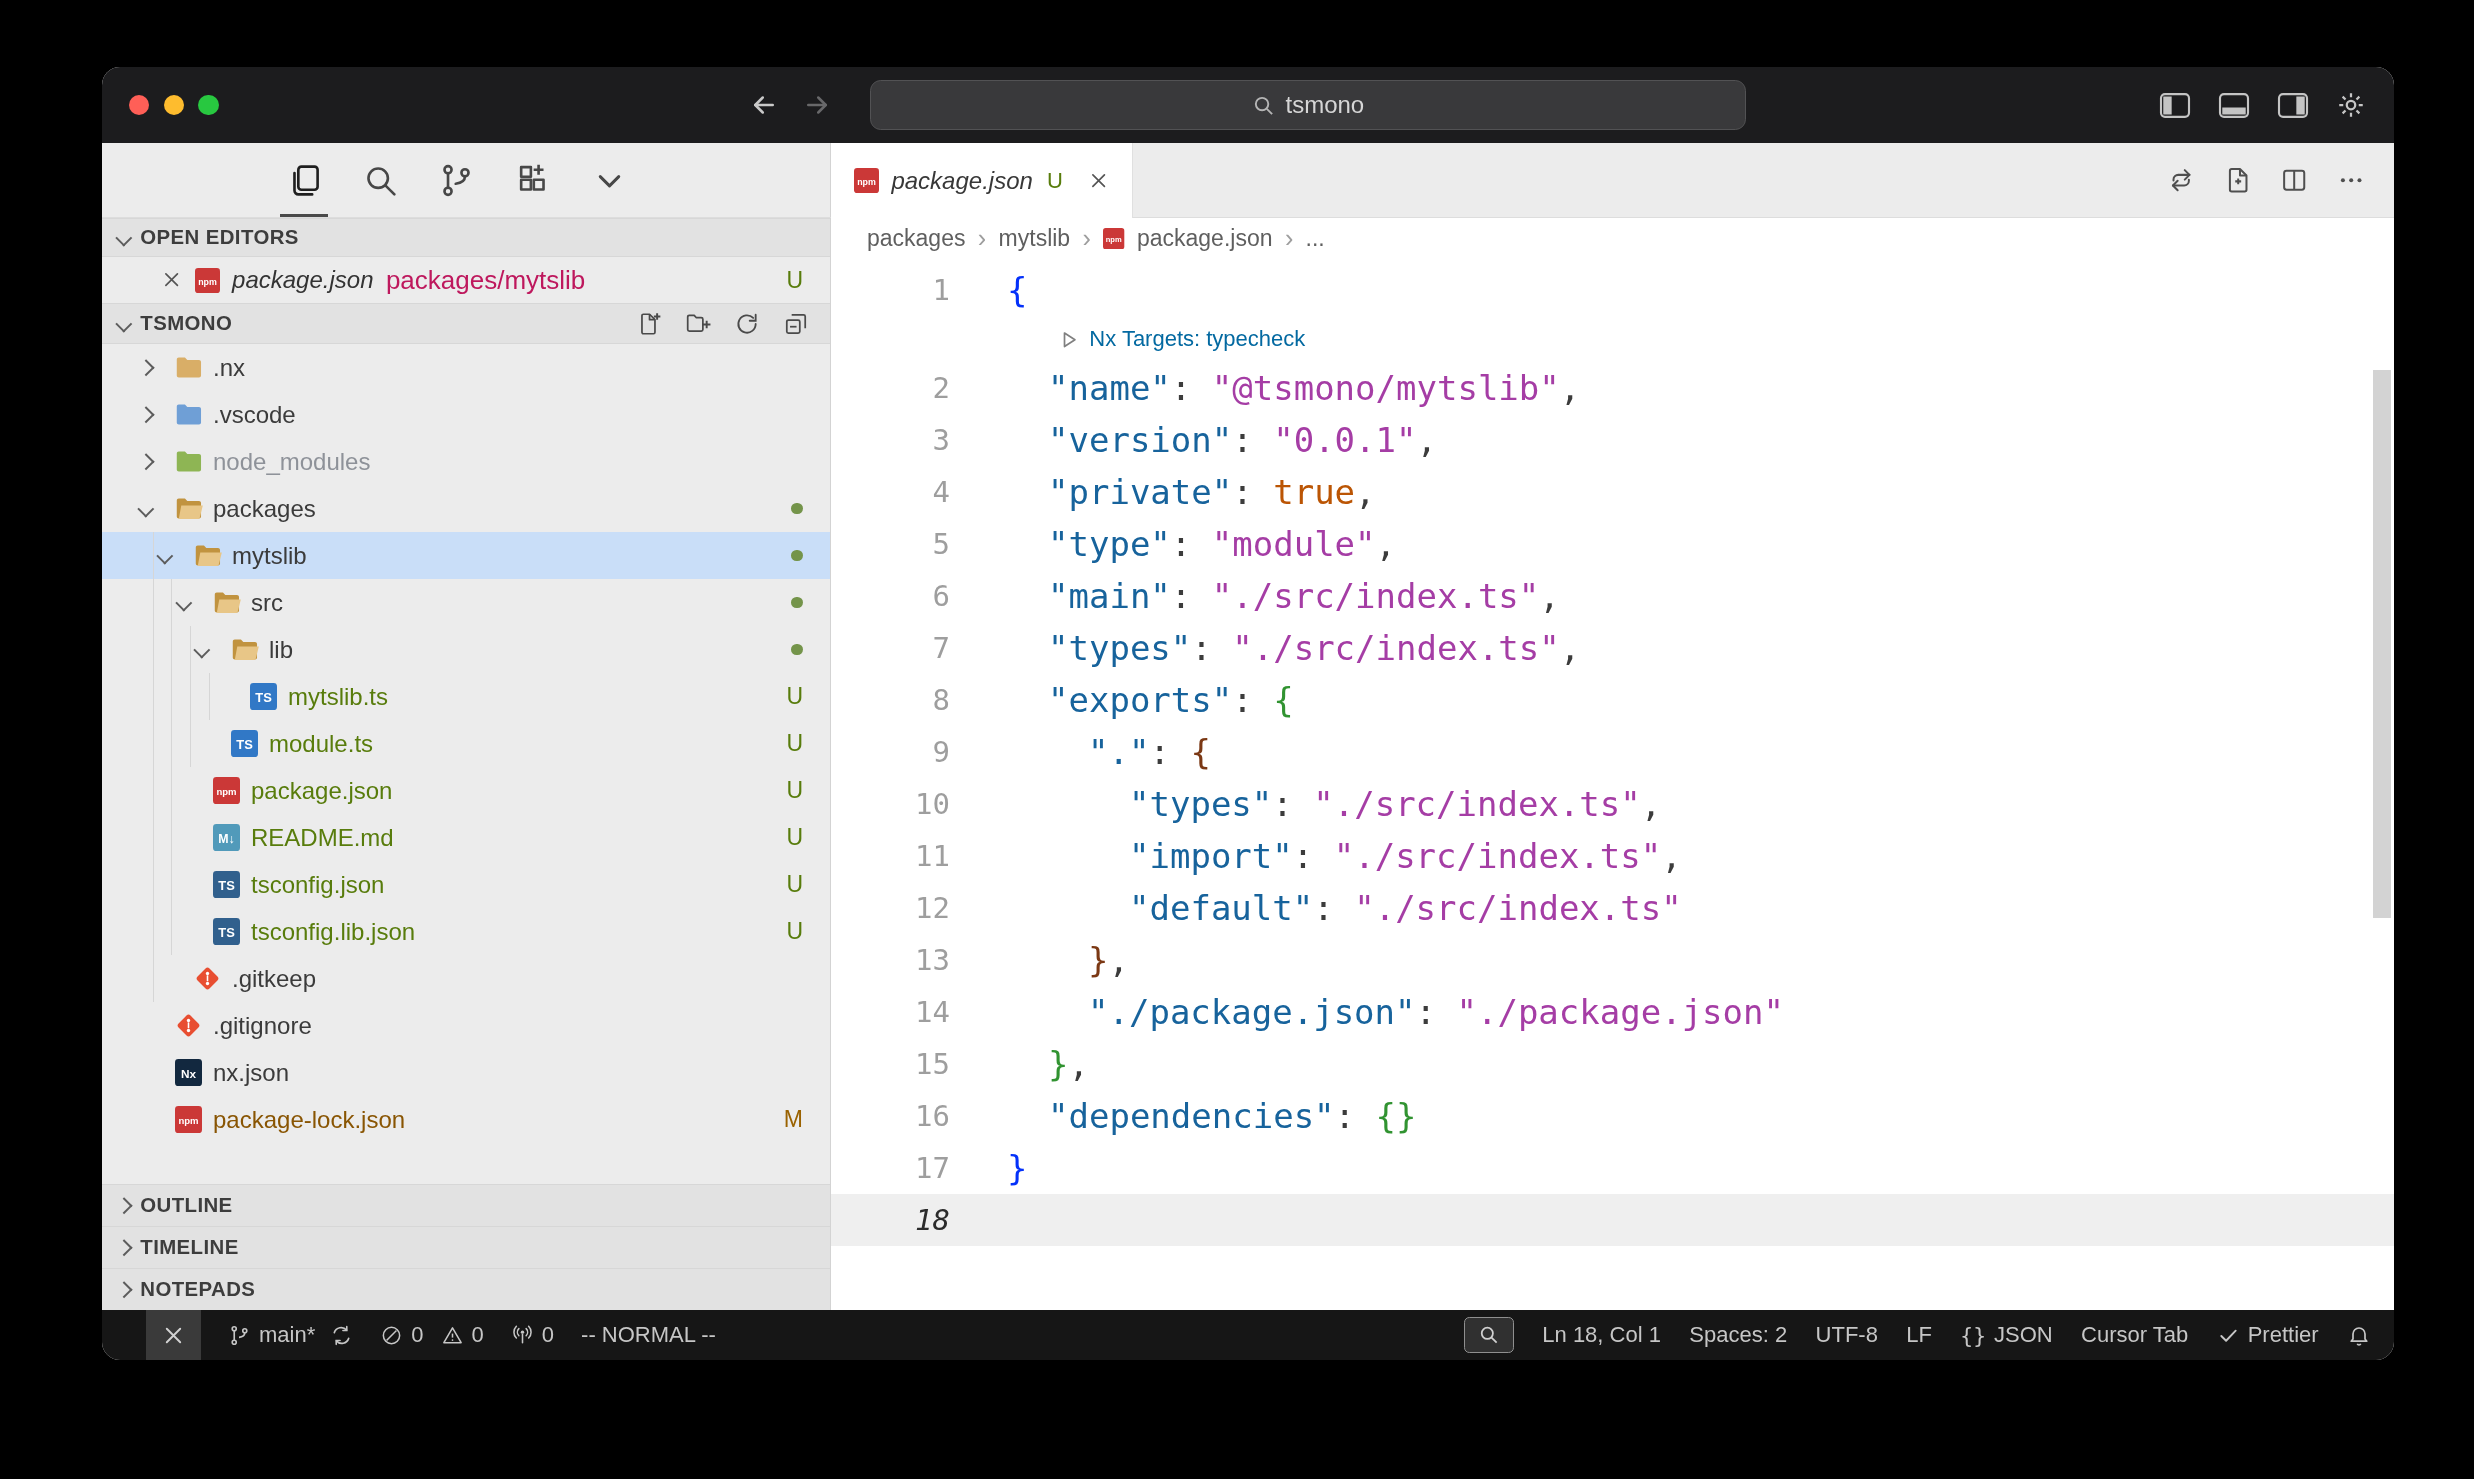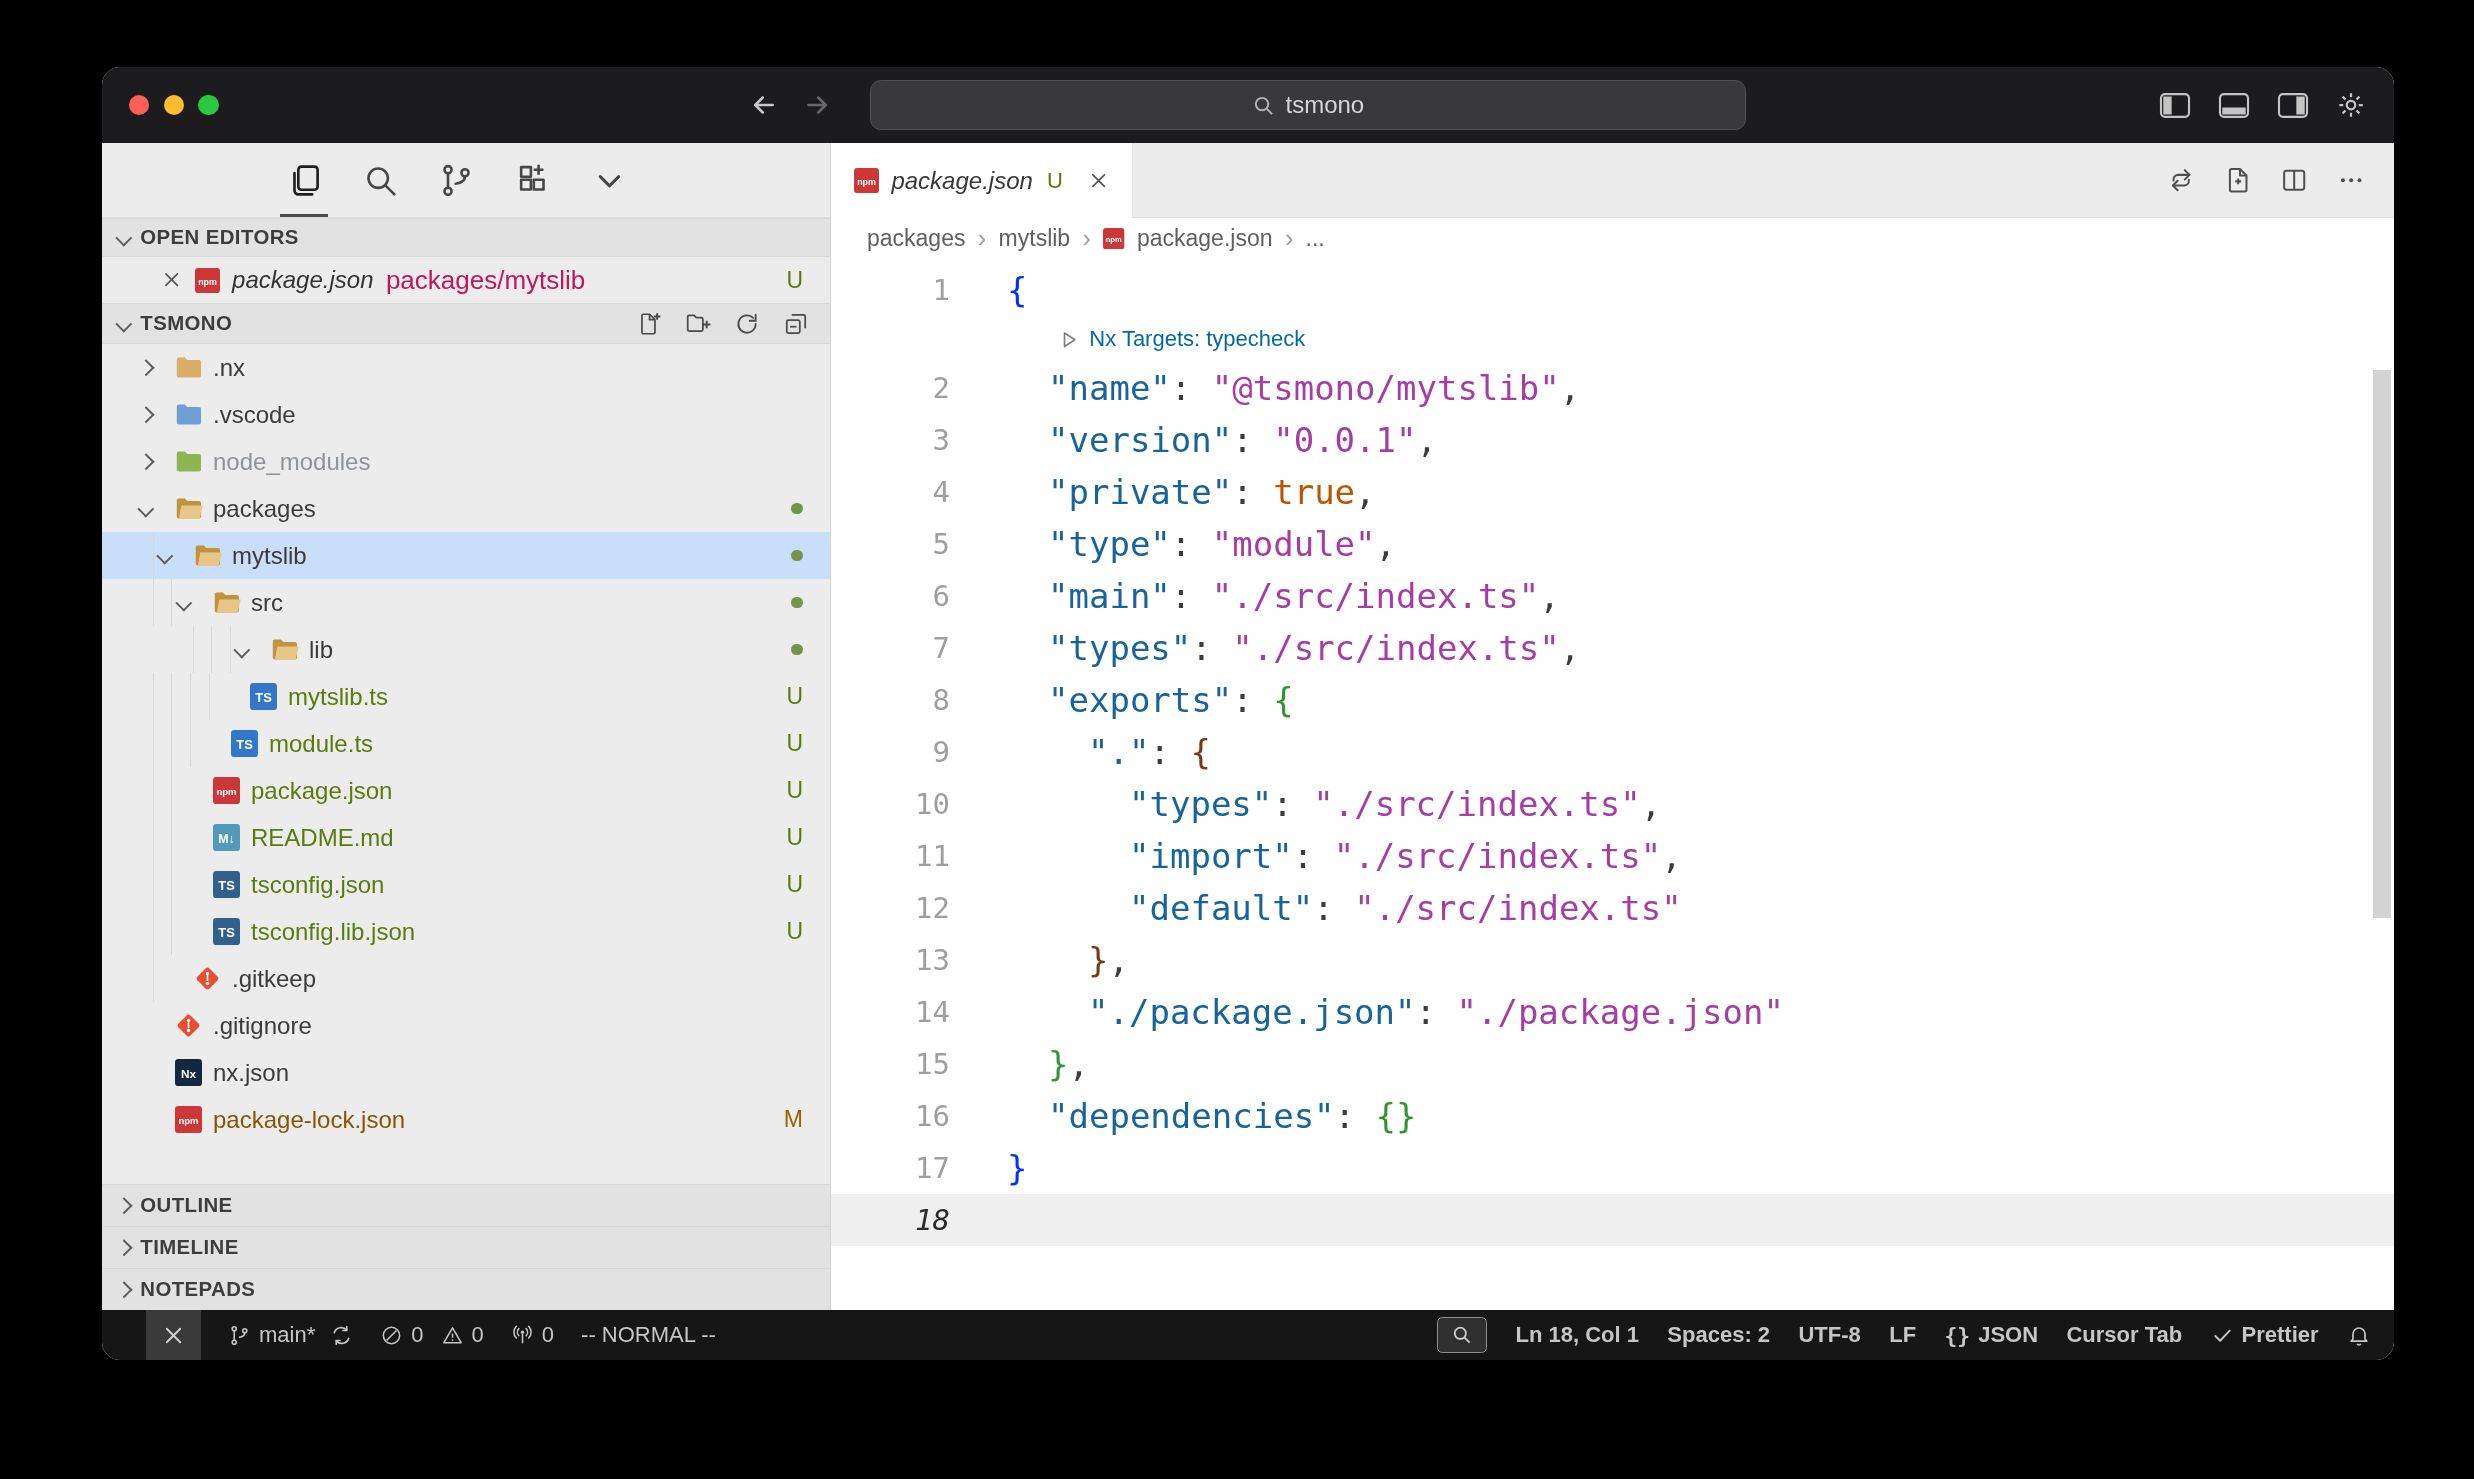--- a/index.html
+++ b/index.html
@@ -87,21 +87,21 @@
   .tk-b  { color:#bb5504; }
   .tk-p1 { color:#0431fa; }
   .tk-p2 { color:#319331; }
   .tk-p3 { color:#7b3814; }
   .tk-pu { color:#3c3c3c; }
   .scroll-thumb { position:absolute; right:2.7px; top:111px; width:18px; height:548px; background:#c4c4c4; opacity:.75; }
 
   
   .statusbar { height:50px; flex:none; background:#161616; display:flex; align-items:center; color:#c6c6c6; font-size:22px; }
   .sb-left { display:flex; align-items:center; gap:27px; flex:1; min-width:0;padding-left:44px; }
-  .sb-right { display:flex; align-items:center; gap:28.4px; padding-right:23px;font-weight:bold; }
+  .sb-right { display:flex; align-items:center; gap:28.4px; padding-right:23px; }
   .sb-item { display:flex; align-items:center; gap:8px; white-space:nowrap; }
   .remote { width:55px; height:50px; background:#3a3a3a; display:flex; align-items:center; justify-content:center; }
   .zoombox { width:50px; height:36px; border:1.8px solid #8f8f8f; border-radius:5.3px; background:#303030;
              display:flex; align-items:center; justify-content:center; }
   .braces { font-family:"DejaVu Sans Mono", monospace; font-size:21.3px; }
   svg { display:block; }
 </style>
 </head>
 <body>
 
@@ -368,21 +368,21 @@
               </span>
               <span class="tree-icon">
                 <svg width="28.4" height="25" viewBox="0 0 24 20">
                   <path d="M1.5 3.2C1.5 2.3 2.2 1.5 3.2 1.5h5.2l2 2.2h9.9c.9 0 1.7.8 1.7 1.7v11.4c0 .9-.8 1.7-1.7 1.7H3.2c-.9 0-1.7-.8-1.7-1.7z" fill="#c1933f"></path>
                   <path d="M5.3 7.4h18.2l-2.5 10.2c-.2.8-.9 1.3-1.7 1.3H3.2z" fill="#e8c687"></path>
                 </svg>
               </span>
               <span class="lbl">src</span>
               <span class="dot"></span>
             </div>
-            <div class="row" style="padding-left: 94px; margin-left: 40px;">
+            <div class="row" style="padding-left: 94px;">
               <span class="guide" style="left: 51px;"></span>
               <span class="guide" style="left: 69px;"></span>
               <span class="guide" style="left: 88px;"></span>
               <span class="twisty-box">
                 <span class="tw down"></span>
               </span>
               <span class="tree-icon">
                 <svg width="28.4" height="25" viewBox="0 0 24 20">
                   <path d="M1.5 3.2C1.5 2.3 2.2 1.5 3.2 1.5h5.2l2 2.2h9.9c.9 0 1.7.8 1.7 1.7v11.4c0 .9-.8 1.7-1.7 1.7H3.2c-.9 0-1.7-.8-1.7-1.7z" fill="#c1933f"></path>
                   <path d="M5.3 7.4h18.2l-2.5 10.2c-.2.8-.9 1.3-1.7 1.3H3.2z" fill="#e8c687"></path>

